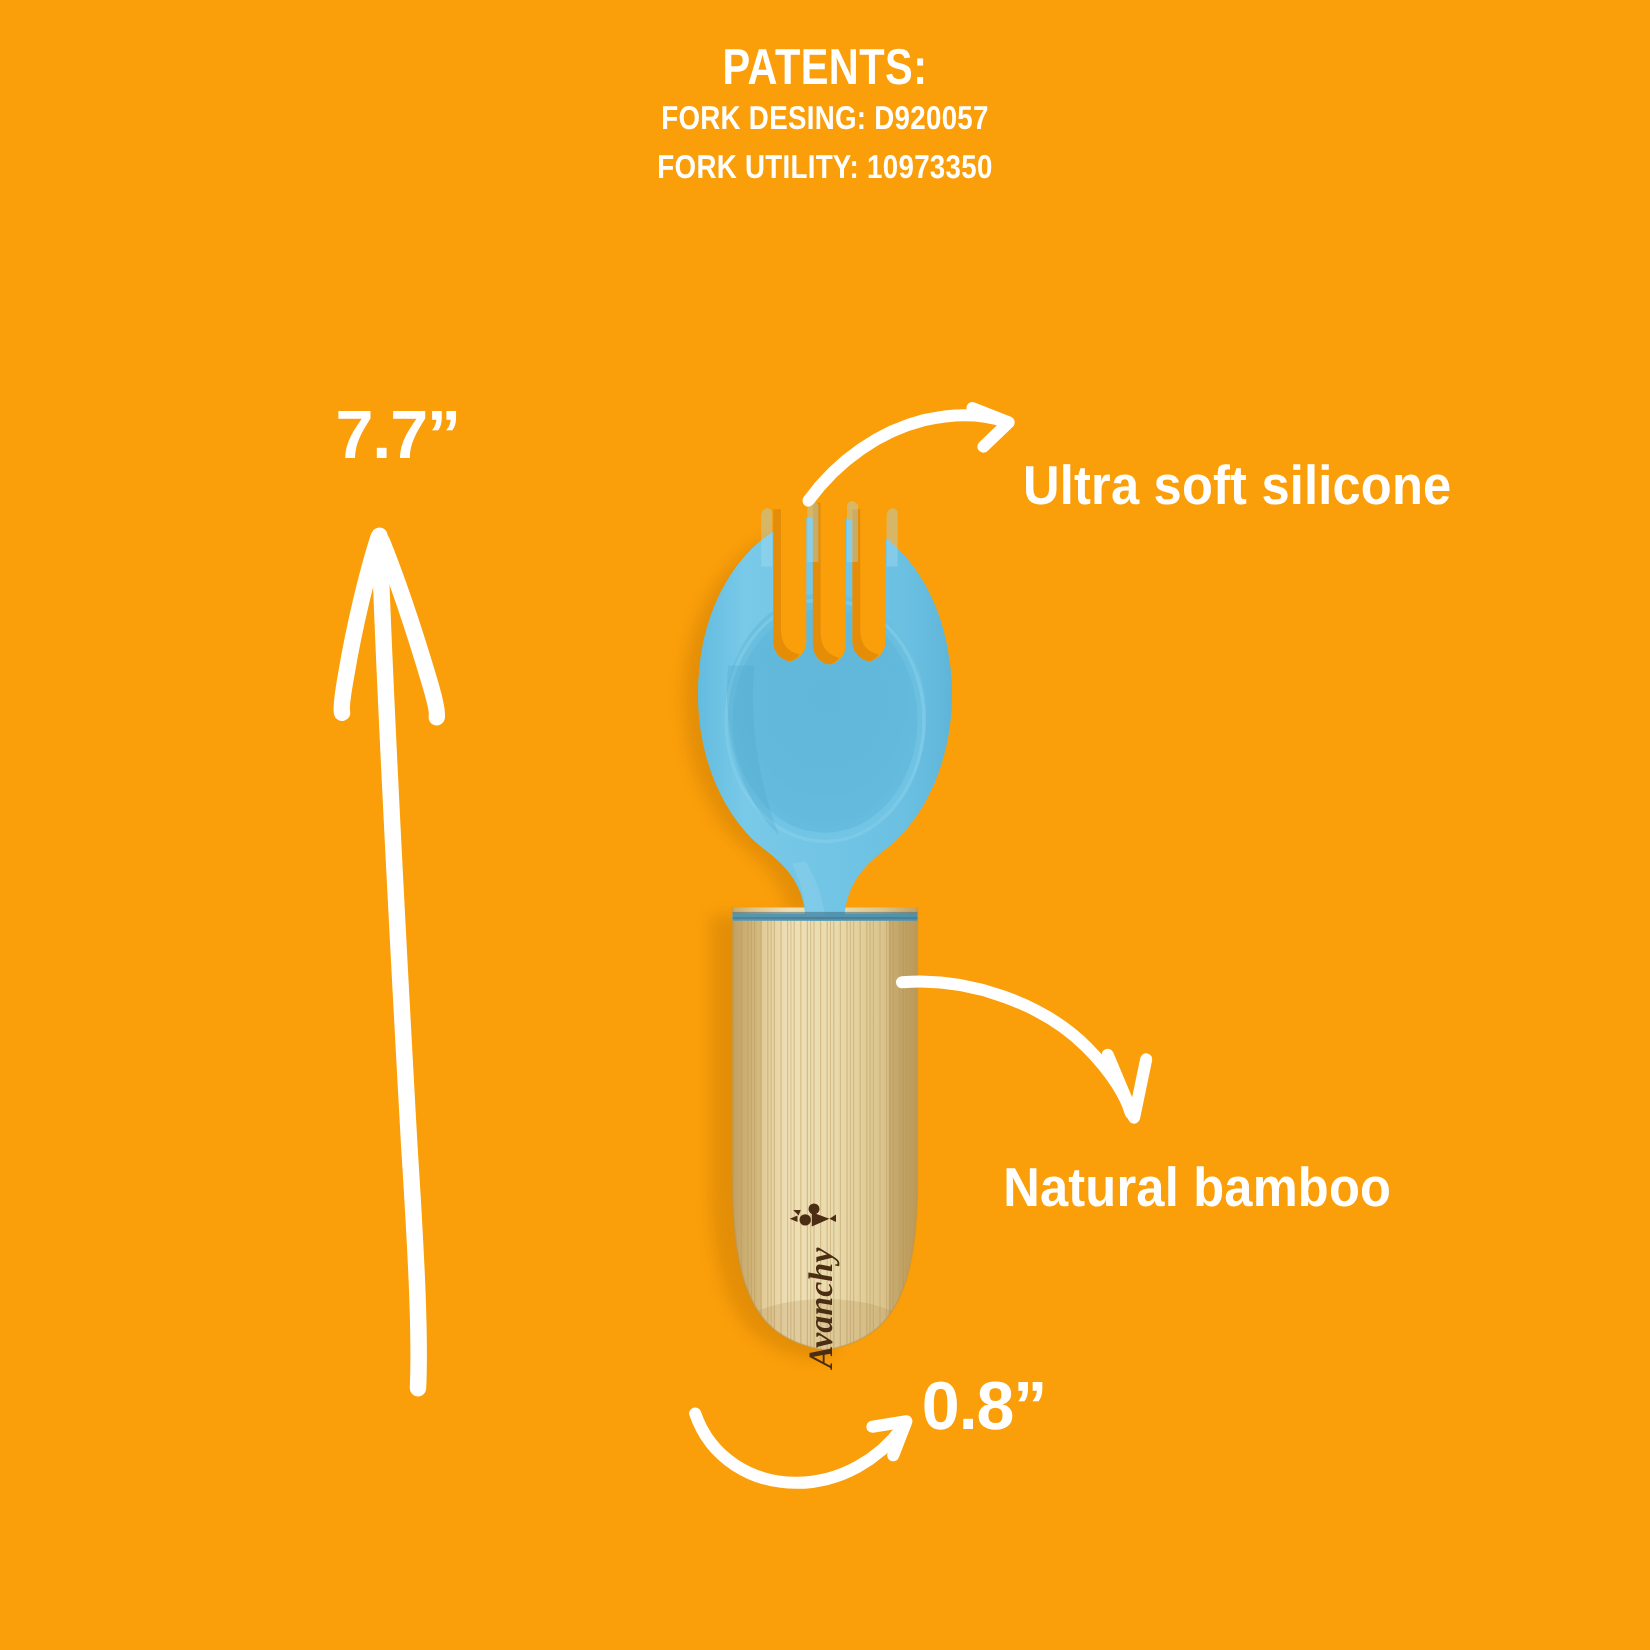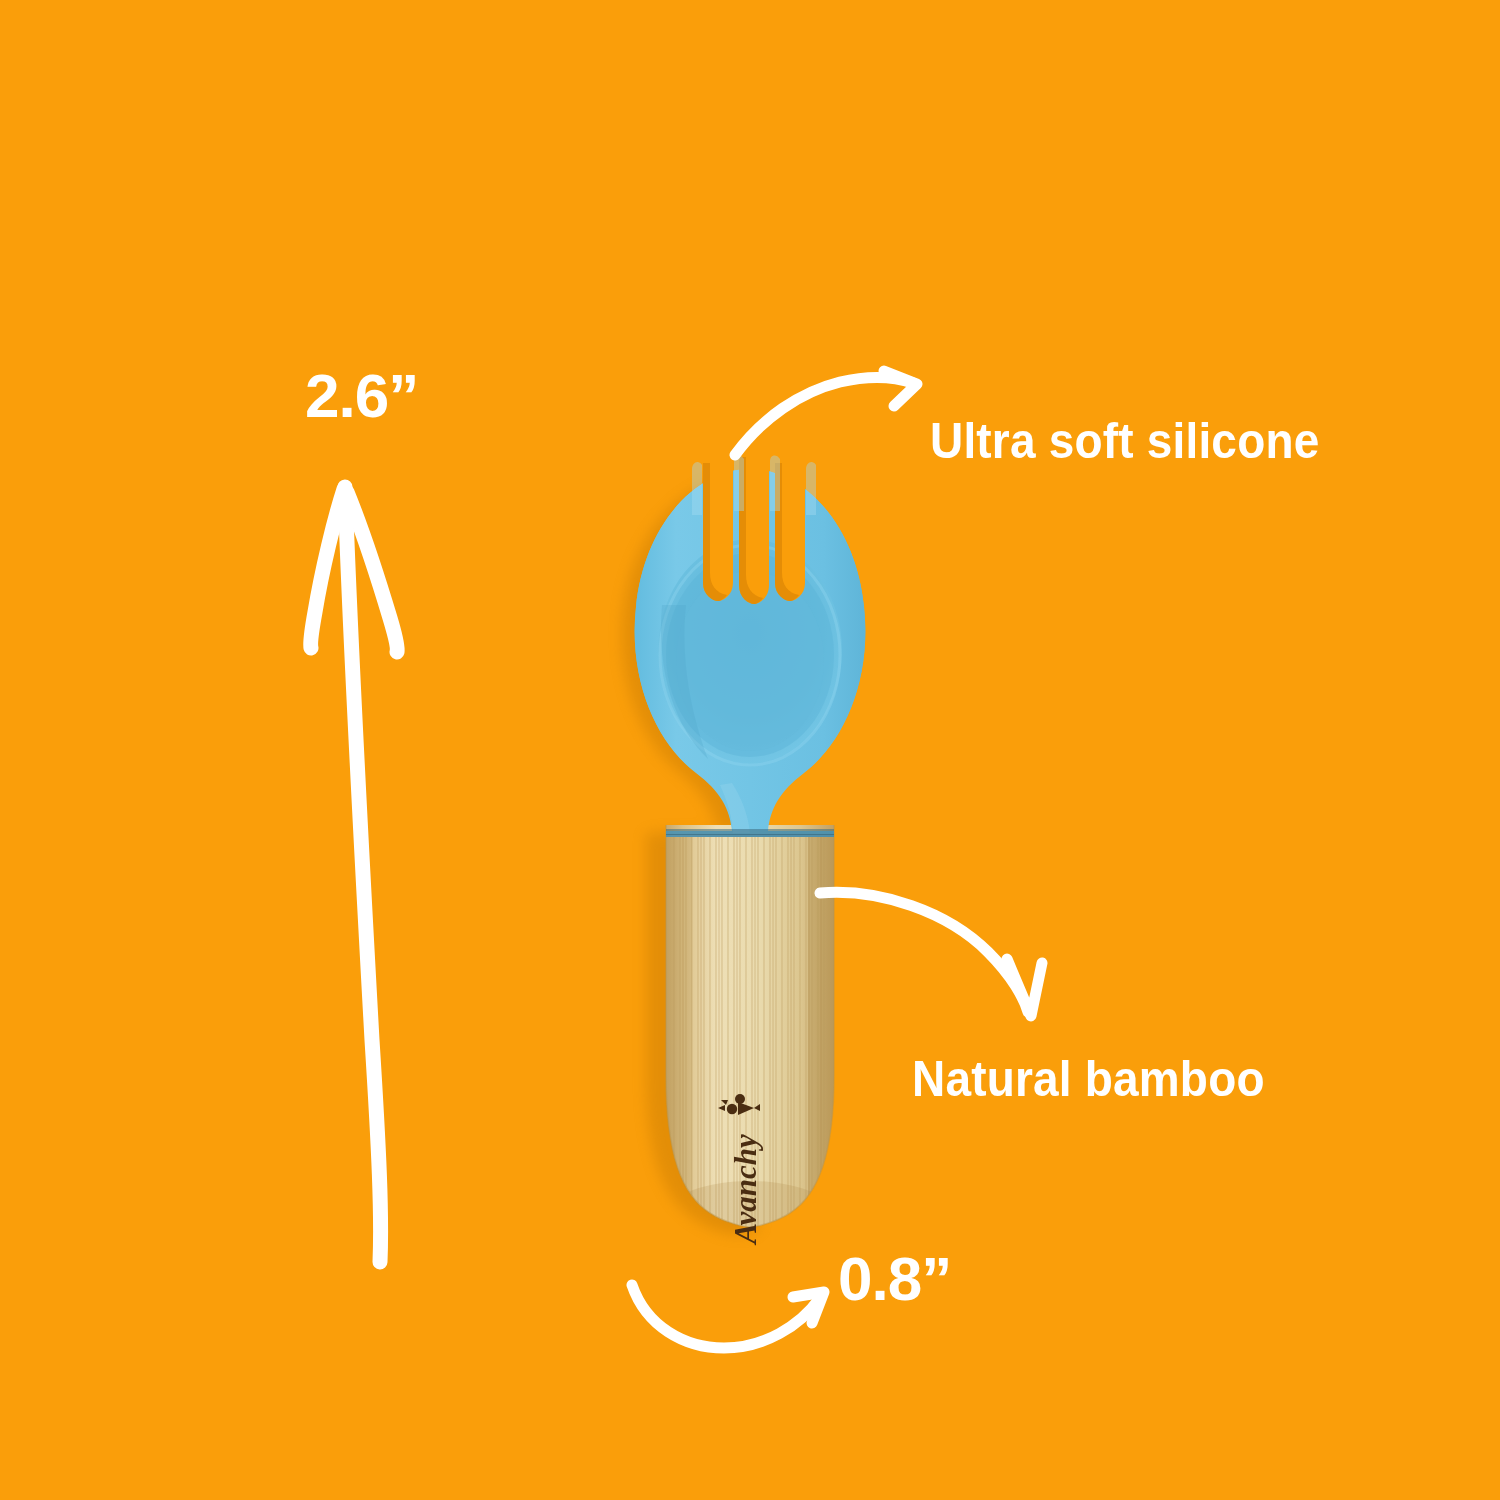--- a/index.html
+++ b/index.html
@@ -87,20 +87,25 @@
     position:absolute;
     left:600px; top:455px;
     width:300px; height:830px;
   }
 </style>
 </head>
 <body>
 
 <div id="stage">
 
+  <div class="patent-block">
+    <div class="patent-title">PATENTS:</div>
+    <div class="patent-line">FORK DESING: D920057</div>
+    <div class="patent-line">FORK UTILITY: 10973350</div>
+  </div>
 
   <div id="utensil">
     <svg width="300" height="830" viewBox="0 0 300 830">
       <defs>
 
         <linearGradient id="silGrad" x1="0" y1="0" x2="1" y2="0">
           <stop offset="0%" stop-color="#63BCDF"></stop>
           <stop offset="18%" stop-color="#79C9E8"></stop>
           <stop offset="50%" stop-color="#72C5E5"></stop>
           <stop offset="82%" stop-color="#6BC0E2"></stop>
@@ -366,21 +371,21 @@
 
     <g fill="none" stroke="#FFFFFF" stroke-linecap="round" stroke-linejoin="round">
       <path d="M 632 1285
                C 646 1326, 684 1348, 724 1348
                C 764 1348, 800 1326, 820 1298" stroke-width="11"></path>
 
       <path d="M 793 1297 L 824 1292 L 812 1323" stroke-width="11"></path>
     </g>
   </svg>
 
-  <div class="measure" id="measure-height">2.6”</div>
+  <div class="measure" id="measure-height">7.7”</div>
 
   <div class="measure" id="measure-width">0.8”</div>
 
   <div class="callout" id="callout-silicone">Ultra soft silicone</div>
 
   <div class="callout" id="callout-bamboo">Natural bamboo</div>
 
 </div>
 
 </body></html>

